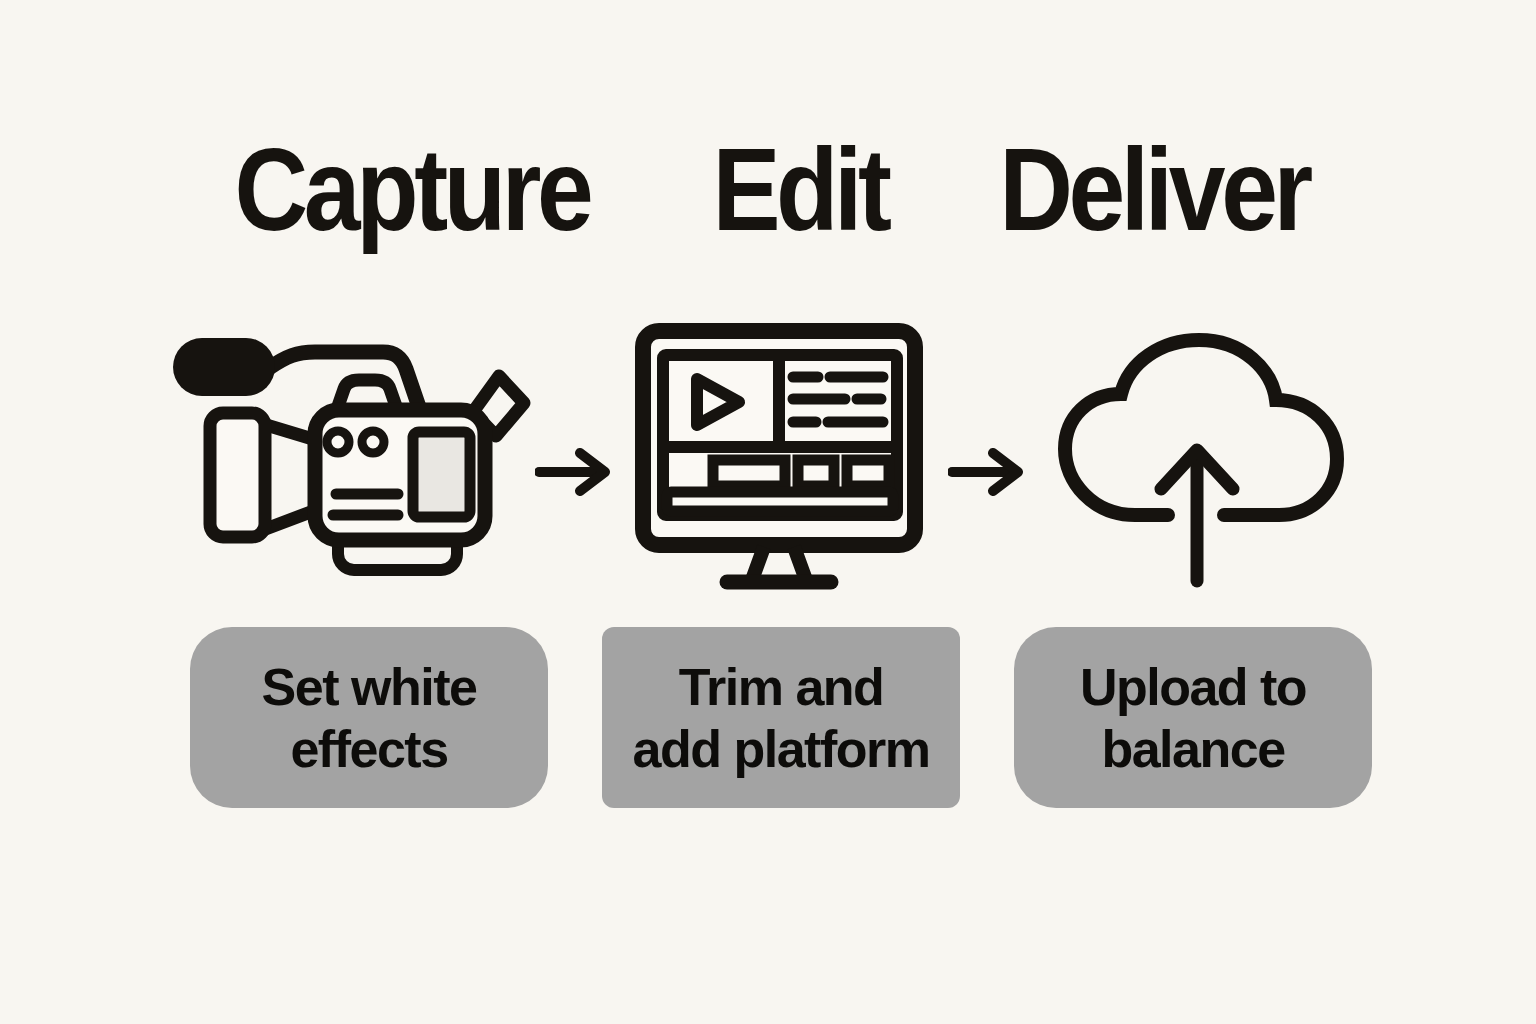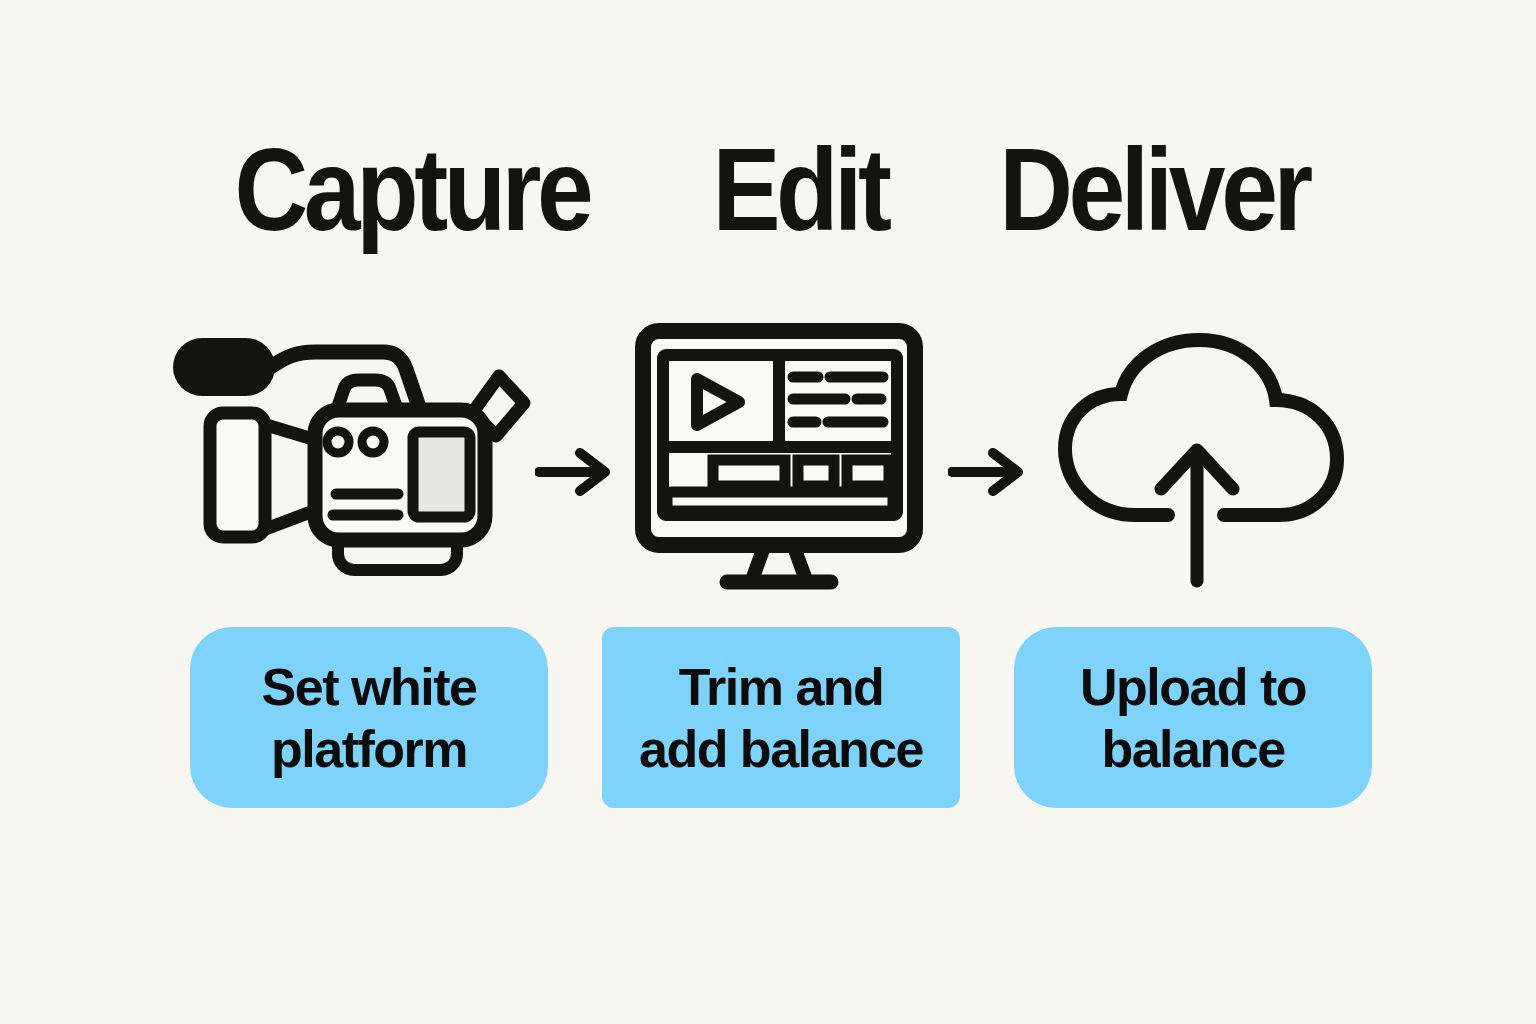--- a/index.html
+++ b/index.html
@@ -27,21 +27,21 @@
     line-height:1;
   }
   .icon-wrap{position:absolute;}
   .icon-wrap svg{display:block;}
   .flow-arrow{position:absolute;}
   .caption-card{
     position:absolute;
     top:627px;
     width:358px;
     height:181px;
-    background:#7dd3fc;
+    background:#a3a3a3;
     border-radius:42px;
     display:flex;
     flex-direction:column;
     align-items:center;
     justify-content:center;
     text-align:center;
   }
   .caption-line{
     font-size:52px;
     font-weight:bold;
@@ -136,26 +136,26 @@
 
       <path class="ink-stroke" d="M113,185 L80,185 C38,185 10,152 10,119 C10,87 34,64 66,64 C74,32 106,10 144,10 C188,10 217,40 221,70 C256,70 282,95 282,129 C282,161 257,185 224,185 L169,185" stroke-width="14" stroke-linecap="round"></path>
 
       <path class="ink-stroke" d="M142,251 L142,127" stroke-width="13" stroke-linecap="round"></path>
       <path class="ink-stroke" d="M106,159 L142,120 L178,159" stroke-width="13" stroke-linecap="round" stroke-linejoin="round"></path>
     </svg>
   </div>
 
   <div class="caption-card" style="left:190px;">
     <div class="caption-line">Set white</div>
-    <div class="caption-line">platform</div>
+    <div class="caption-line">effects</div>
   </div>
 
   <div class="caption-card" style="left:602px;border-radius:12px;">
     <div class="caption-line">Trim and</div>
-    <div class="caption-line">add balance</div>
+    <div class="caption-line">add platform</div>
   </div>
 
   <div class="caption-card" style="left:1014px;">
     <div class="caption-line">Upload to</div>
     <div class="caption-line">balance</div>
   </div>
 
 </div>
 
 </body></html>

